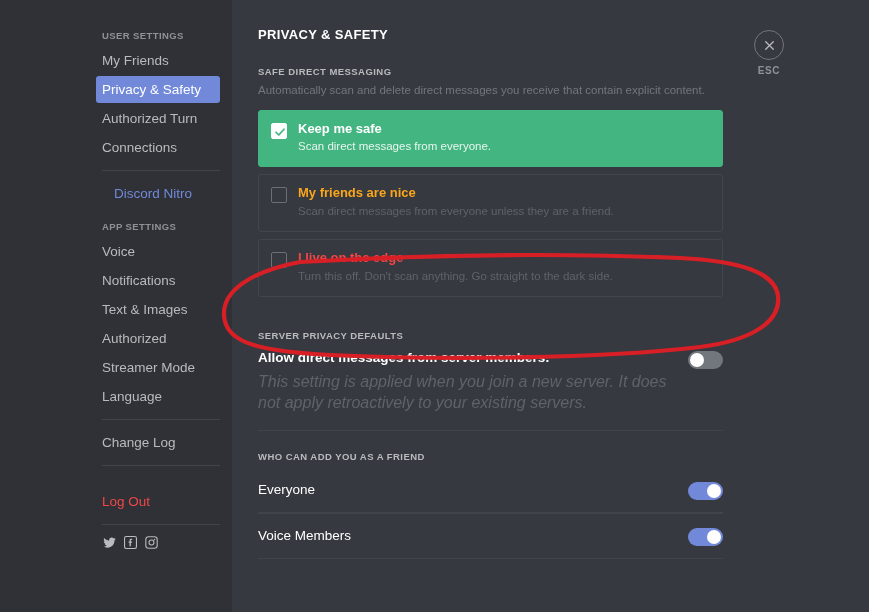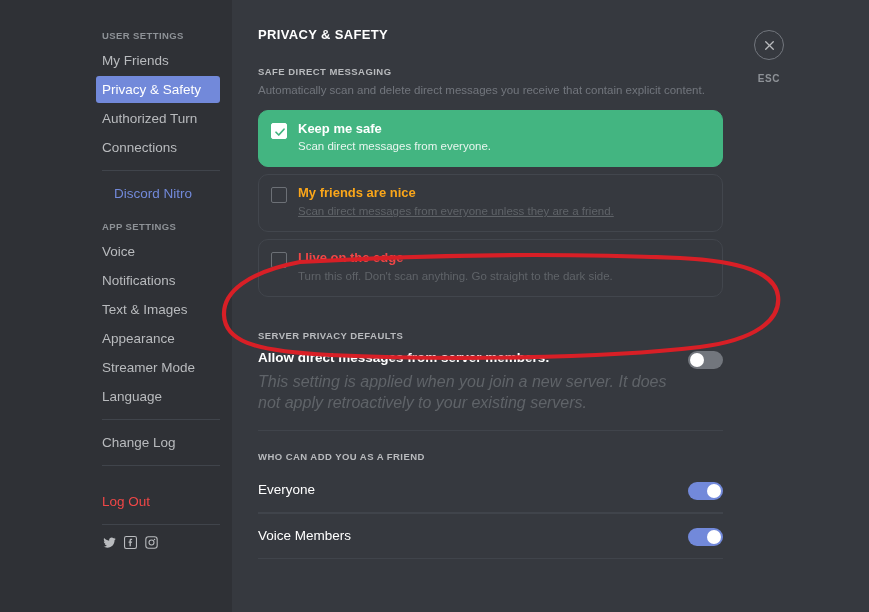--- a/index.html
+++ b/index.html
@@ -105,21 +105,21 @@
     font-size: 11.5px;
     color: #72767d;
     margin-bottom: 11px;
     line-height: 1.35;
   }
 
   
   .opt-card {
     position: relative;
     border: 1px solid #42464d;
-    border-radius: 10px;
+    border-radius: 3px;
     padding: 11px 12px 12px 12px;
     margin-bottom: 7px;
     display: flex;
     align-items: flex-start;
     background: #36393f;
     cursor: pointer;
   }
   .opt-card.selected {
     background: #43b581;
     border-color: #43b581;
@@ -145,21 +145,21 @@
     line-height: 1.15;
     margin-bottom: 4px;
   }
   .opt-sub {
     font-size: 11.5px;
     line-height: 1.2;
   }
   .opt-card.selected .opt-title { color: #ffffff; }
   .opt-card.selected .opt-sub { color: #e8f6ef; }
   .opt-card.warn .opt-title { color: #faa61a; }
-  .opt-card.warn .opt-sub { color: #5f6368; text-decoration: underline; }
+  .opt-card.warn .opt-sub { color: #5f6368; }
   .opt-card.danger .opt-title { color: #f04747; }
   .opt-card.danger .opt-sub { color: #5f6368; }
 
   
   .sect-spacer { height: 26px; }
   .setting-row {
     display: flex;
     align-items: flex-start;
     justify-content: space-between;
     padding-top: 2px;
@@ -233,21 +233,21 @@
     margin: 0 auto;
     display: flex;
     align-items: center;
     justify-content: center;
   }
   .esc-label {
     font-size: 10px;
     font-weight: bold;
     color: #8e9297;
     letter-spacing: 0.6px;
-    margin-top: 13px;
+    margin-top: 5px;
   }
 
   
   .annotation {
     position: absolute;
     left: 0; top: 0;
     width: 869px; height: 612px;
     pointer-events: none;
   }
 </style>
@@ -270,21 +270,21 @@
 
       <div class="nav-item nitro">Discord Nitro</div>
 
       <div style="height:12px"></div>
 
       <div class="section-header">APP SETTINGS</div>
 
       <div class="nav-item">Voice</div>
       <div class="nav-item">Notifications</div>
       <div class="nav-item">Text &amp; Images</div>
-      <div class="nav-item">Appearance</div>
+      <div class="nav-item">Authorized</div>
       <div class="nav-item">Streamer Mode</div>
       <div class="nav-item">Language</div>
 
       <div class="nav-divider"></div>
 
       <div class="nav-item">Change Log</div>
 
       <div class="nav-divider"></div>
 
       <div class="nav-item logout">Log Out</div>

